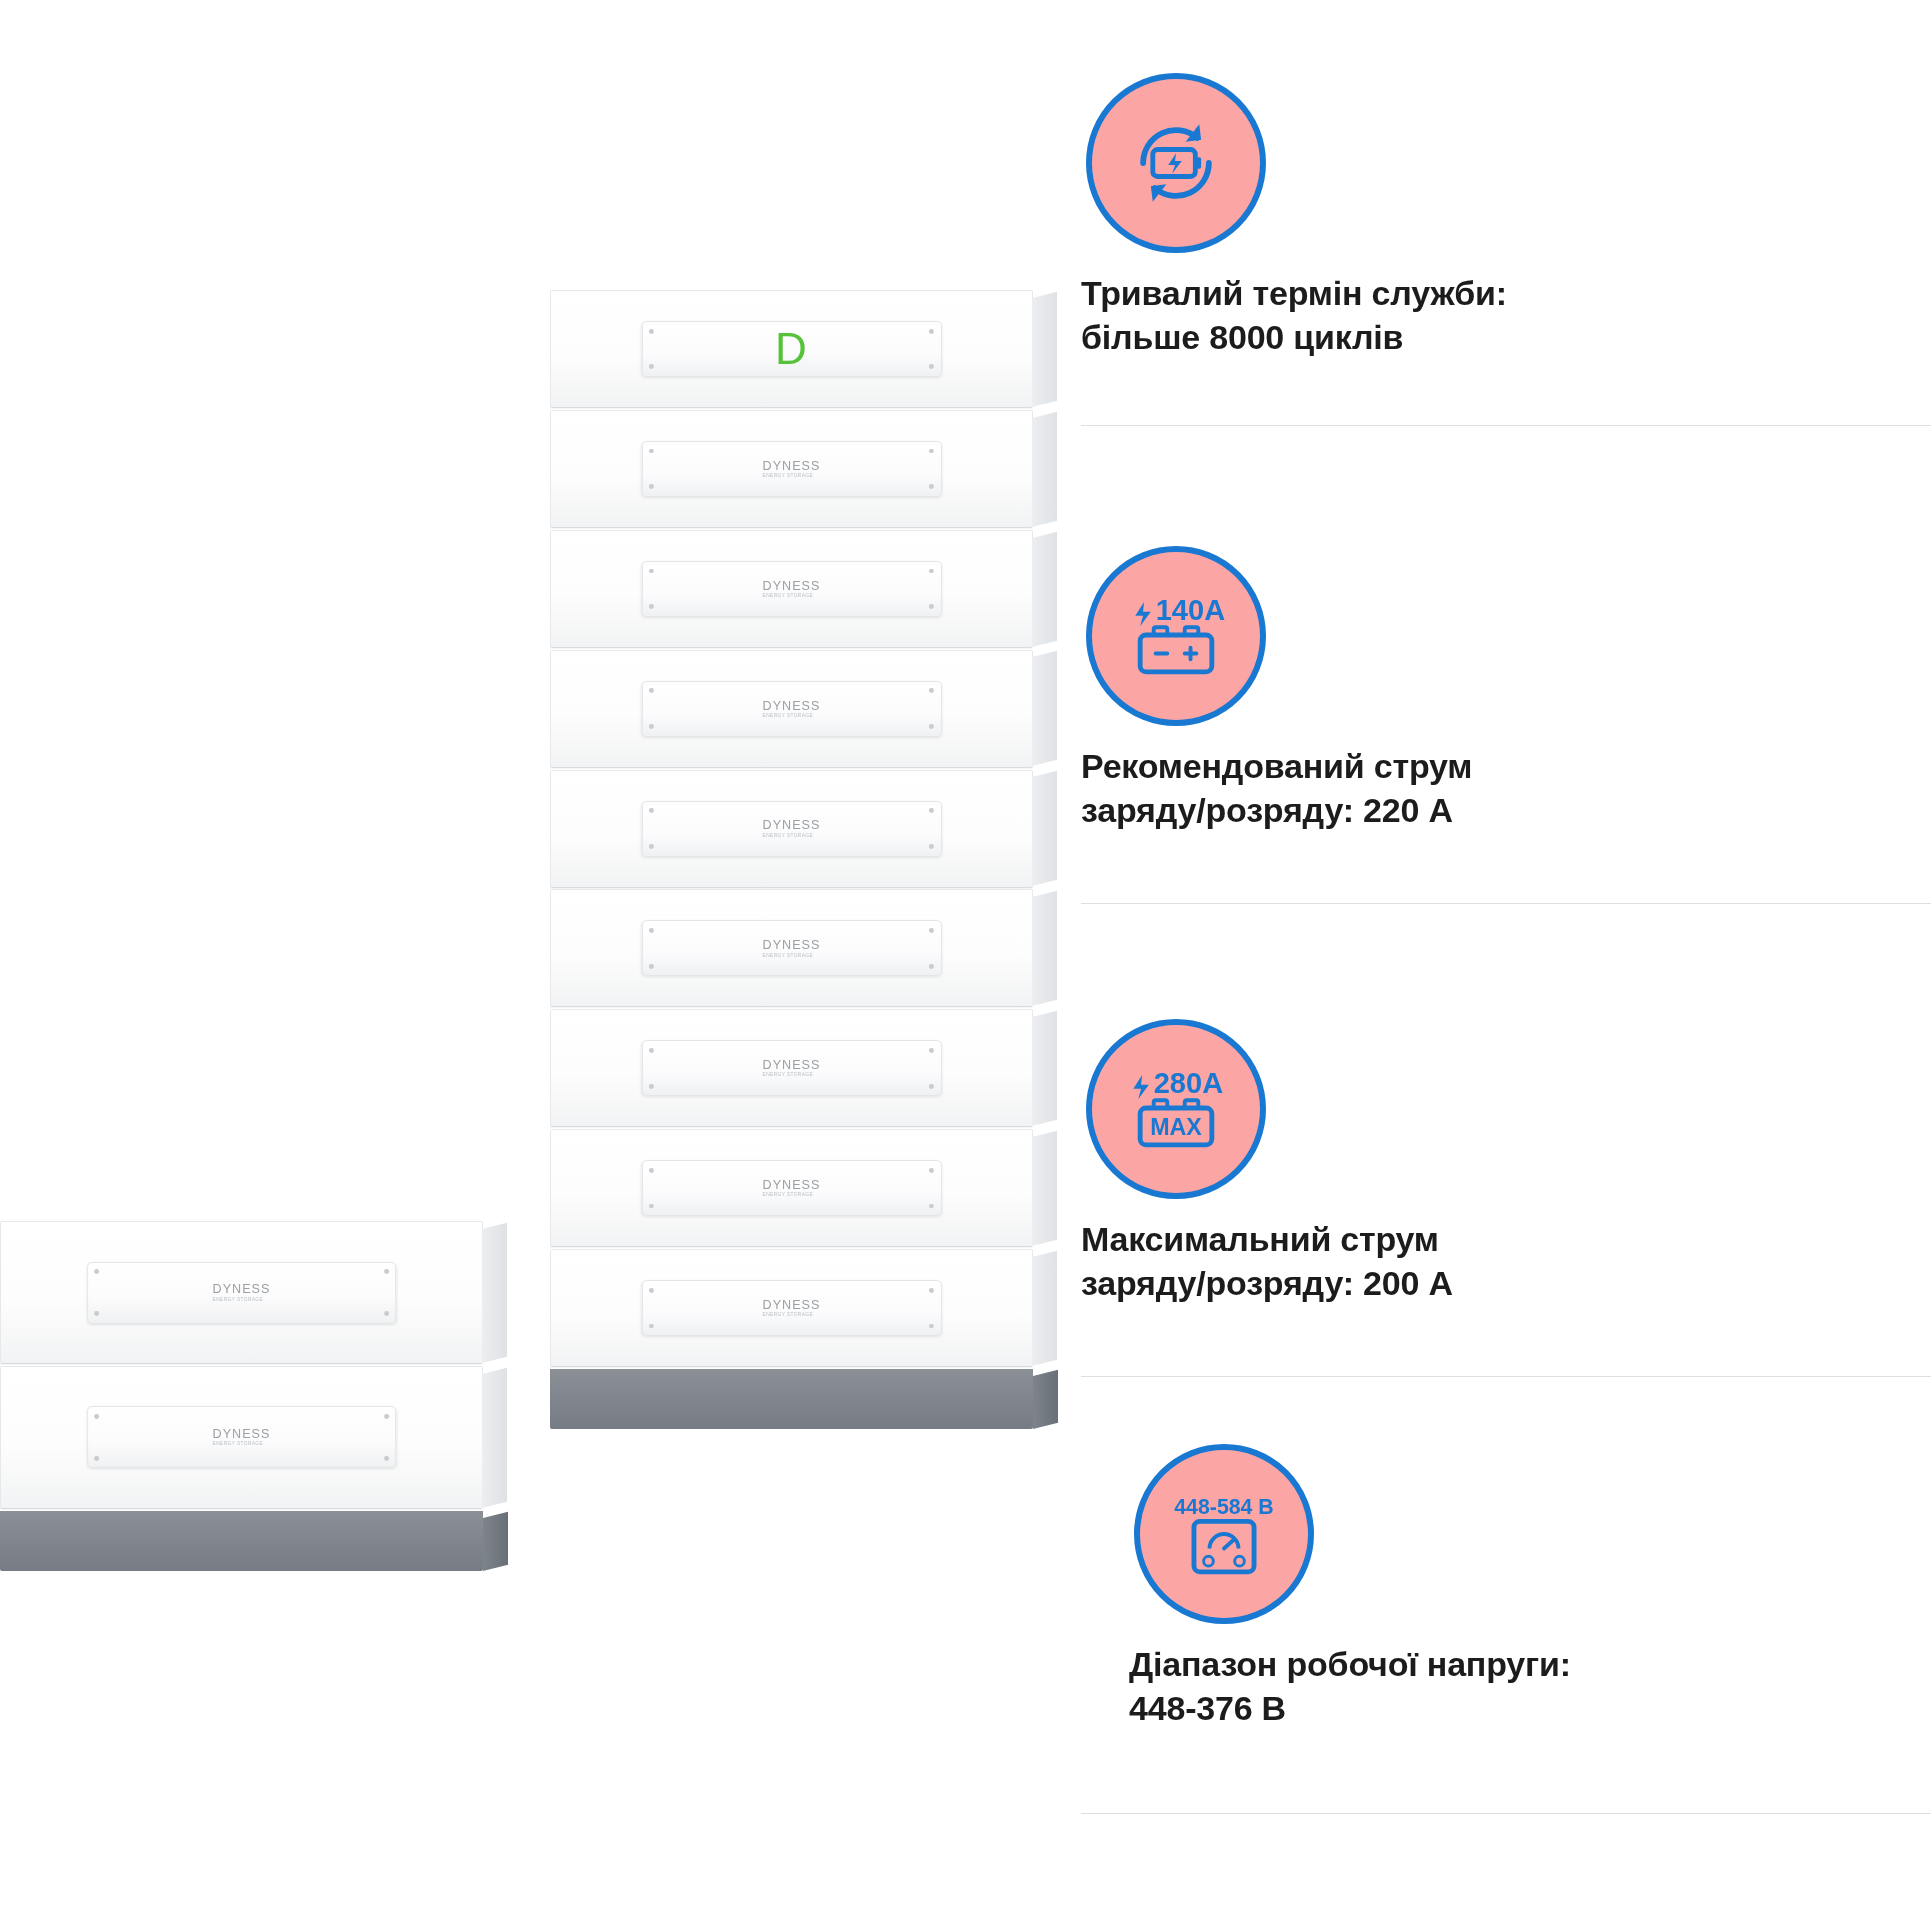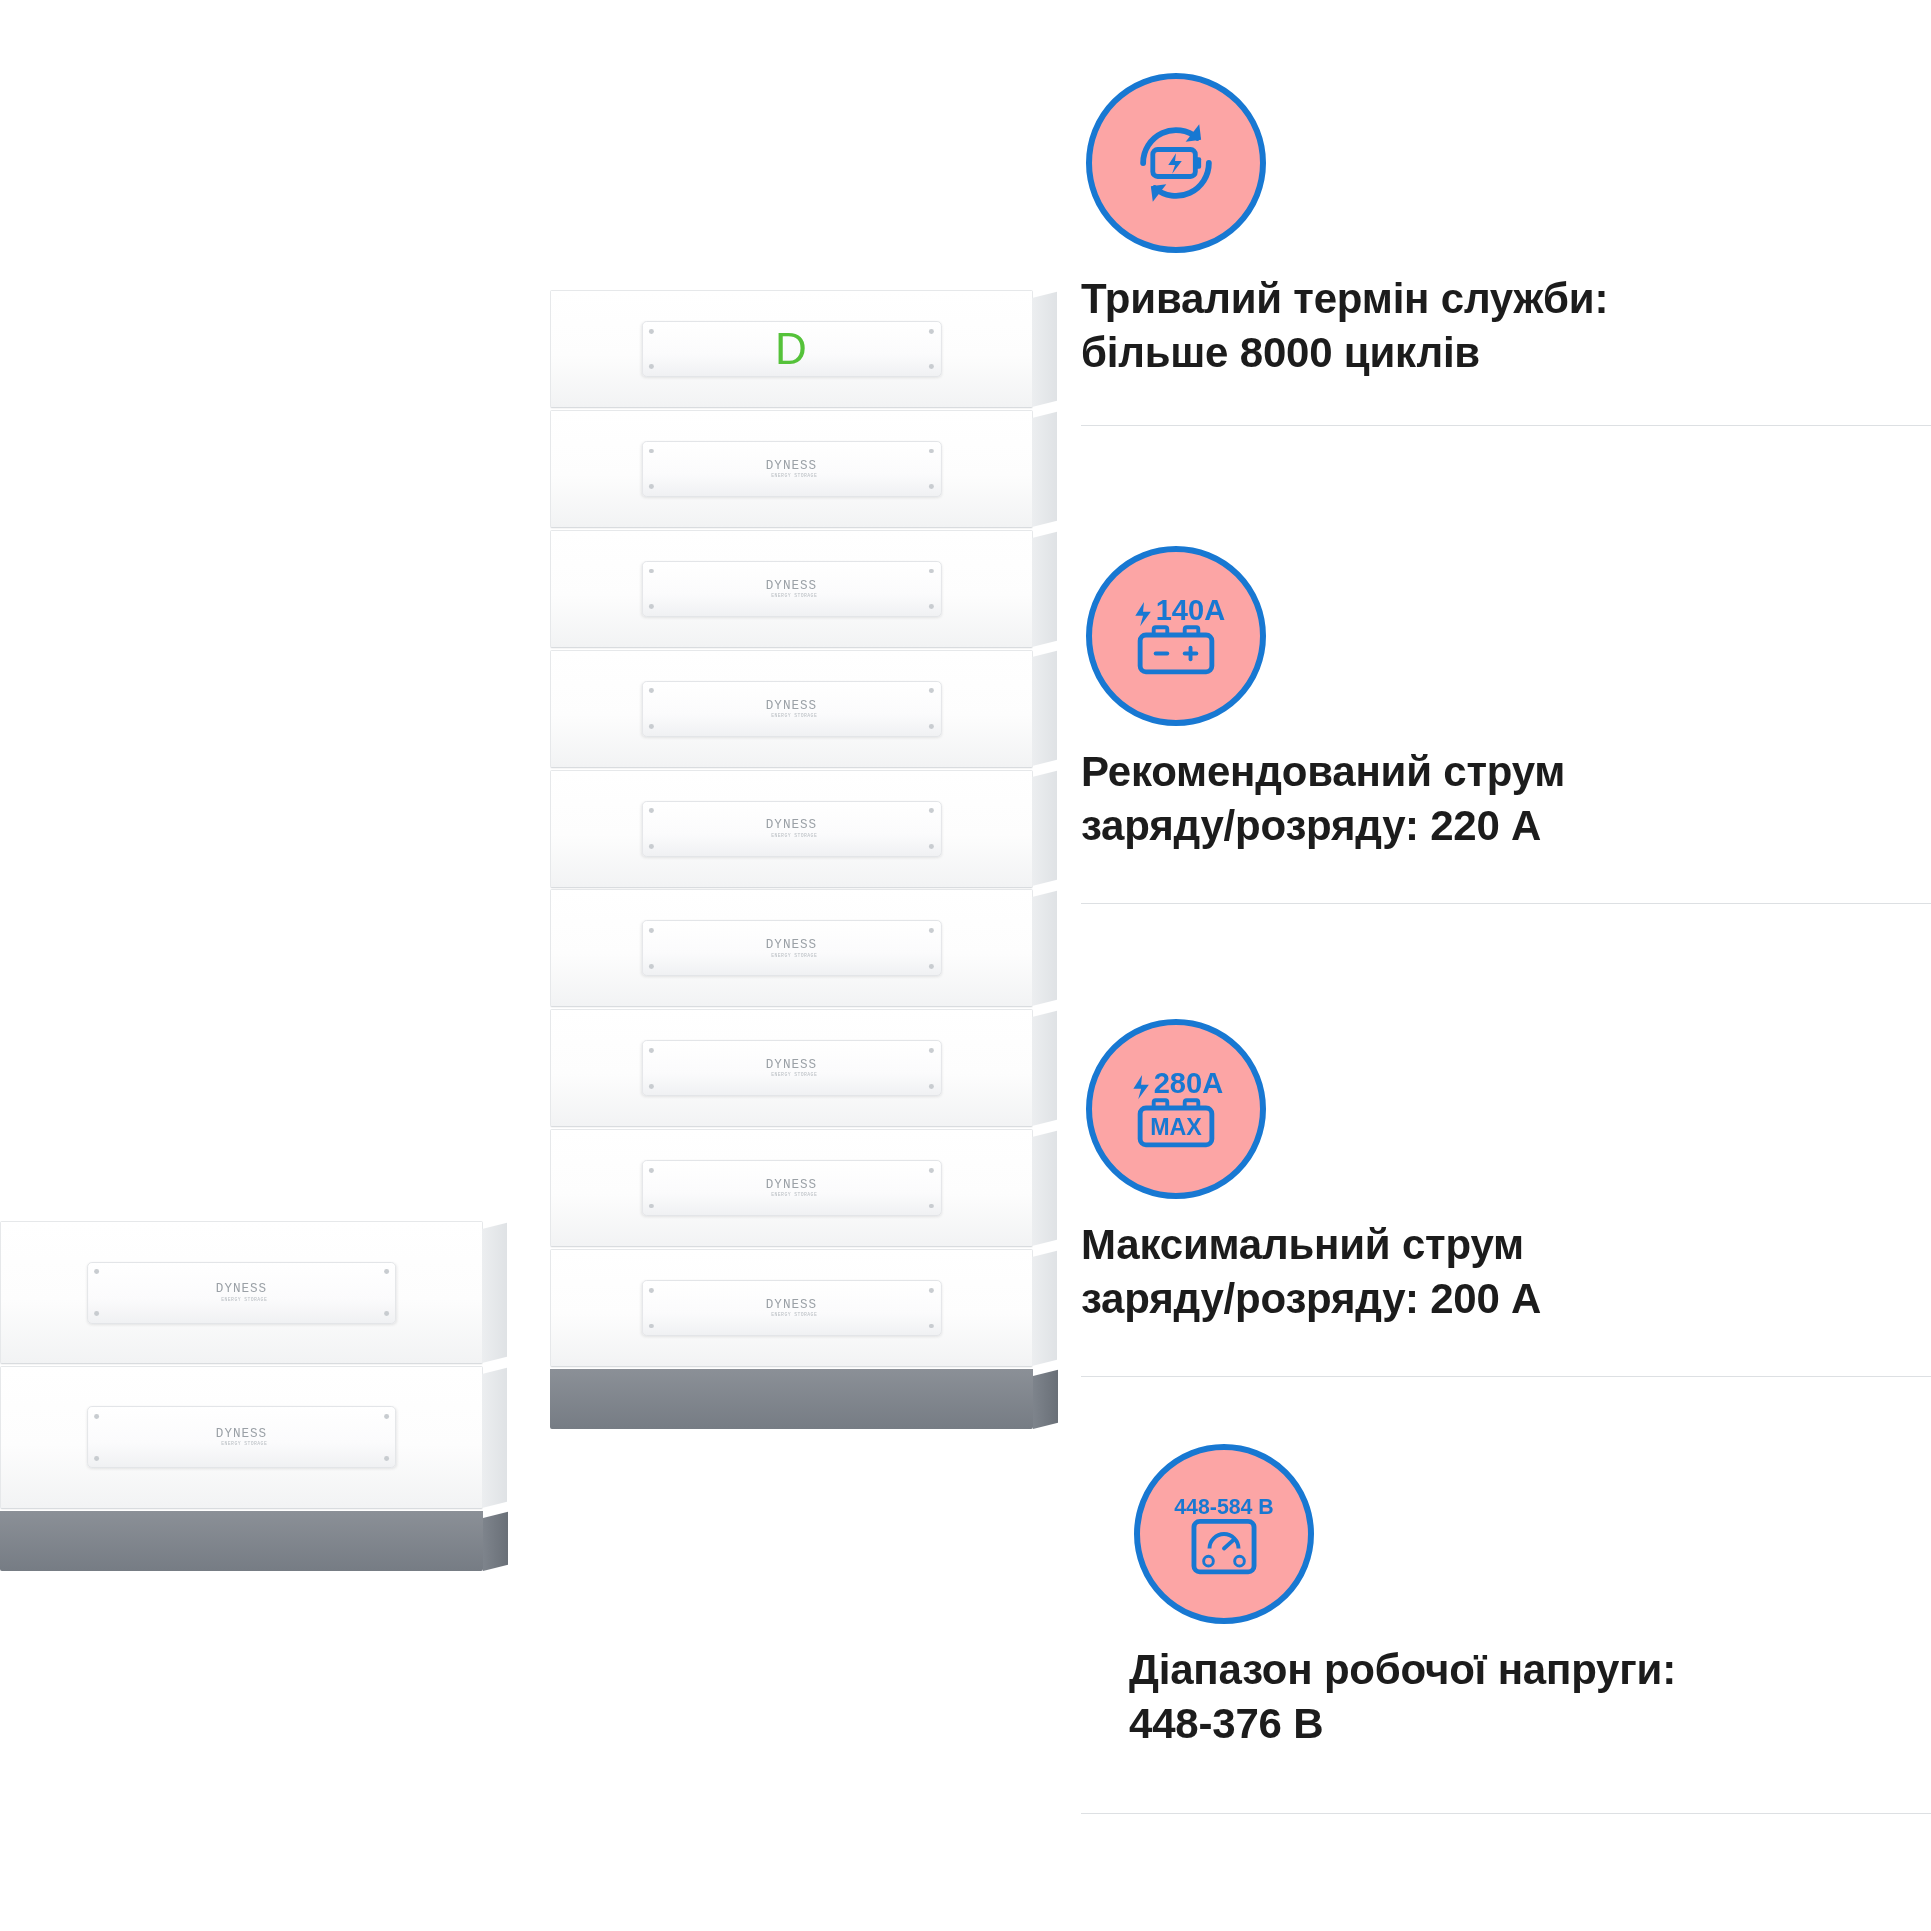--- a/index.html
+++ b/index.html
@@ -91,25 +91,25 @@
     height: 4.8px;
     border-radius: 50%;
     background: #c8ccd0;
   }
   .plate .screw.tl { left: 6.8px;  top: 6.8px; }
   .plate .screw.tr { right: 6.8px; top: 6.8px; }
   .plate .screw.bl { left: 6.8px;  bottom: 6.8px; }
   .plate .screw.br { right: 6.8px; bottom: 6.8px; }
 
   .brand-mark {
-    font-family: Liberation Mono, monospace;
+    font-family: Liberation Sans, sans-serif;
     font-size: 12.6px;
     letter-spacing: 1px;
     color: #9aa0a6;
-    text-align: right;
+    text-align: left;
     line-height: 1.05;
     user-select: none;
   }
   .brand-mark .sub {
     display: block;
     font-size: 4.8px;
     letter-spacing: 0.4px;
     color: #b9bec3;
   }
 
@@ -167,21 +167,21 @@
     border-radius: 50%;
     border: 6.8px solid #1878d2;
     box-sizing: border-box;
     display: flex;
     align-items: center;
     justify-content: center;
     background: #fca5a5;
   }
   .feature .caption {
     margin-top: 15.4px;
-    font-size: 42px;
+    font-size: 34px;
     line-height: 1.27;
     font-weight: bold;
     color: #1c1c1c;
     letter-spacing: -0.2px;
     white-space: pre-line;
   }
   .divider {
     position: absolute;
     left: 0;
     width: 850px;

